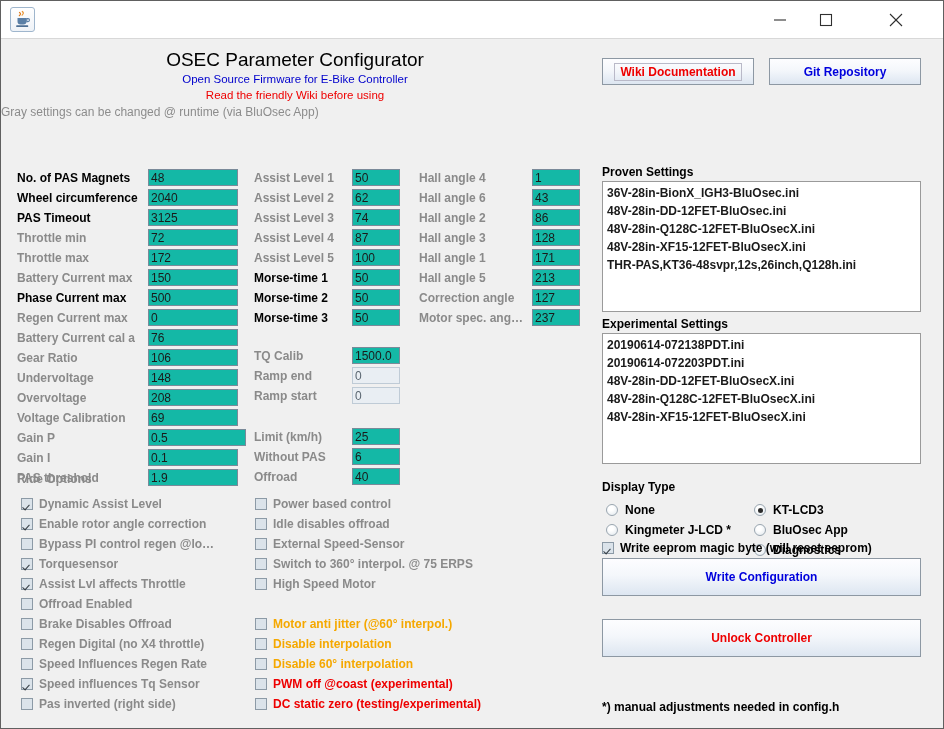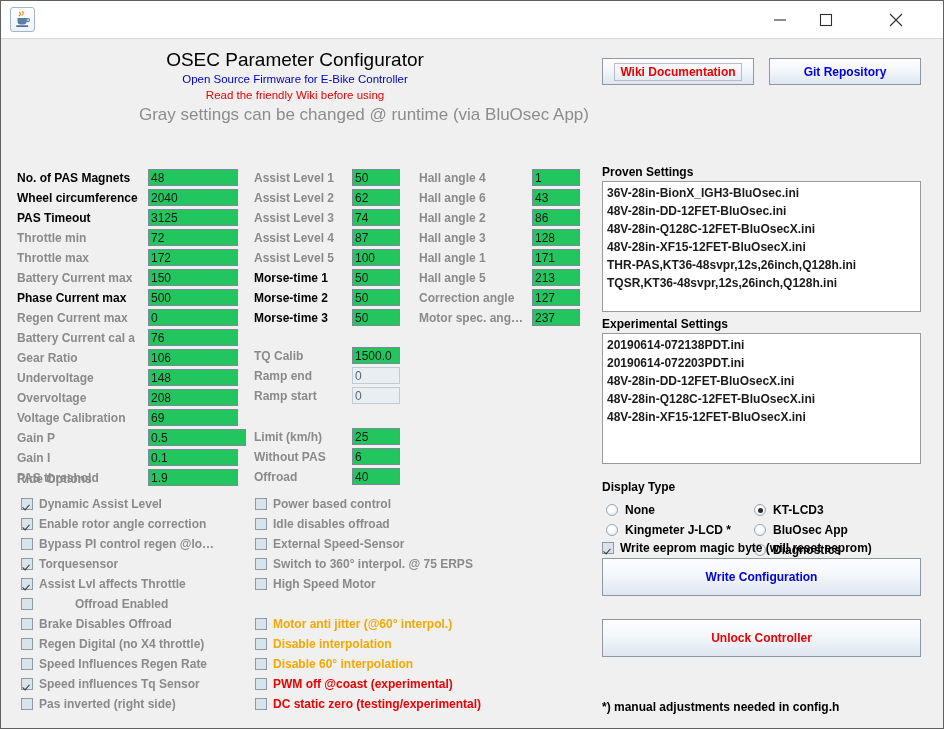--- a/index.html
+++ b/index.html
@@ -64,40 +64,40 @@
   .hdr-sub1 {
     position: absolute; left: 0; top: 34px; width: 588px;
     text-align: center; font-size: 11.5px; color: #0000cc;
   }
   .hdr-sub2 {
     position: absolute; left: 0; top: 50px; width: 588px;
     text-align: center; font-size: 11.5px; color: #ee0000;
   }
   .hdr-sub3 {
     position: absolute; left: 0; top: 66px; width: 588px;
-    text-align: right; font-size: 17px; color: #8c8c8c;
+    text-align: left; font-size: 12px; color: #8c8c8c;
   }
 
   
   .lbl {
     position: absolute;
     font-size: 12px;
     white-space: nowrap;
     line-height: 14px;
   }
   .lbl.bold  { font-weight: bold; color: #000000; }
   .lbl.gray  { font-weight: bold; color: #8a8a8a; }
 
   
   .tf {
     position: absolute;
     height: 17px;
     box-sizing: border-box;
     border: 1px solid #7a8a99;
-    background: #22c55e;
+    background: #14b8a6;
     color: #1a1a1a;
     font-size: 12px;
     font-family: "Liberation Sans", sans-serif;
     padding: 0 2px;
     line-height: 15px;
   }
   .tf.disabled {
     background: #e9eef3;
     border-color: #bfcbd6;
     color: #5a6670;
@@ -361,21 +361,21 @@
           <span>Bypass PI control regen @lo…</span>
         </div>
         <div class="cb-row cb-gray" style="left: 20px; top: 518px;">
           <span class="cbx on"></span>
           <span>Torquesensor</span>
         </div>
         <div class="cb-row cb-gray" style="left: 20px; top: 538px;">
           <span class="cbx on"></span>
           <span>Assist Lvl affects Throttle</span>
         </div>
-        <div class="cb-row cb-gray" style="left: 20px; top: 558px; gap: 36px;">
+        <div class="cb-row cb-gray" style="left: 20px; top: 558px;">
           <span class="cbx"></span>
           <span>Offroad Enabled</span>
         </div>
         <div class="cb-row cb-gray" style="left: 20px; top: 578px;">
           <span class="cbx"></span>
           <span>Brake Disables Offroad</span>
         </div>
         <div class="cb-row cb-gray" style="left: 20px; top: 598px;">
           <span class="cbx"></span>
           <span>Regen Digital (no X4 throttle)</span>
@@ -439,21 +439,20 @@
         </div>
       </div>
 
     <div class="grp black" style="left:601px; top:126px;">Proven Settings</div>
     <div class="listbox" id="proven-list" style="left:601px; top:142px; width:319px; height:131px;">
         <div class="li">36V-28in-BionX_IGH3-BluOsec.ini</div>
         <div class="li">48V-28in-DD-12FET-BluOsec.ini</div>
         <div class="li">48V-28in-Q128C-12FET-BluOsecX.ini</div>
         <div class="li">48V-28in-XF15-12FET-BluOsecX.ini</div>
         <div class="li">THR-PAS,KT36-48svpr,12s,26inch,Q128h.ini</div>
-        <div class="li">TQSR,KT36-48svpr,12s,26inch,Q128h.ini</div>
       </div>
 
     <div class="grp black" style="left:601px; top:278px;">Experimental Settings</div>
     <div class="listbox" id="exp-list" style="left:601px; top:294px; width:319px; height:131px;">
         <div class="li">20190614-072138PDT.ini</div>
         <div class="li">20190614-072203PDT.ini</div>
         <div class="li">48V-28in-DD-12FET-BluOsecX.ini</div>
         <div class="li">48V-28in-Q128C-12FET-BluOsecX.ini</div>
         <div class="li">48V-28in-XF15-12FET-BluOsecX.ini</div>
       </div>

